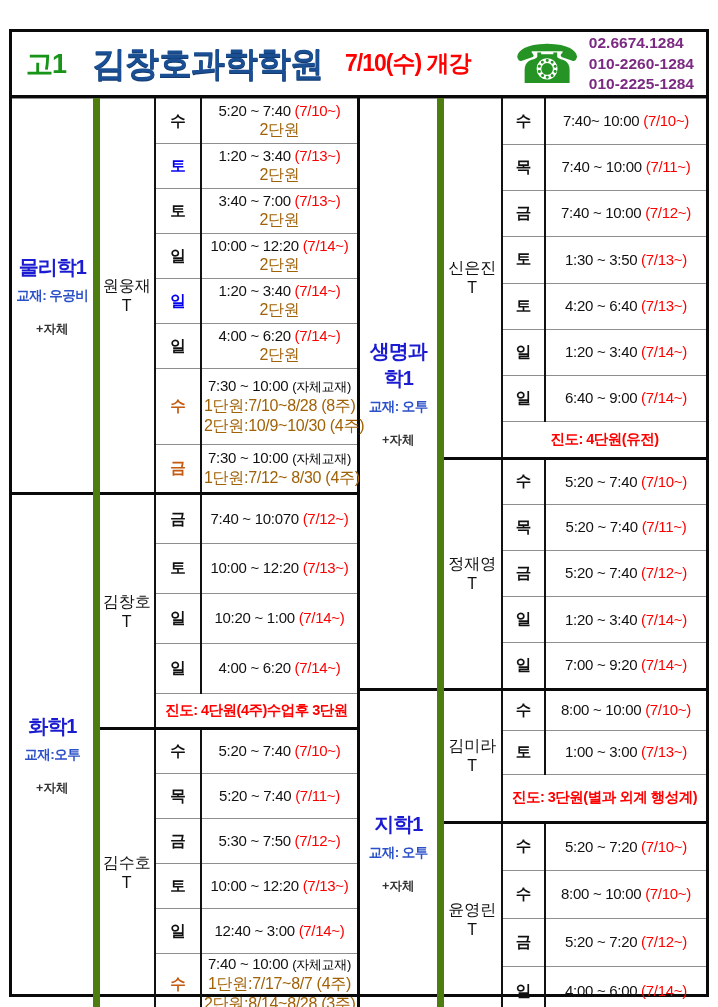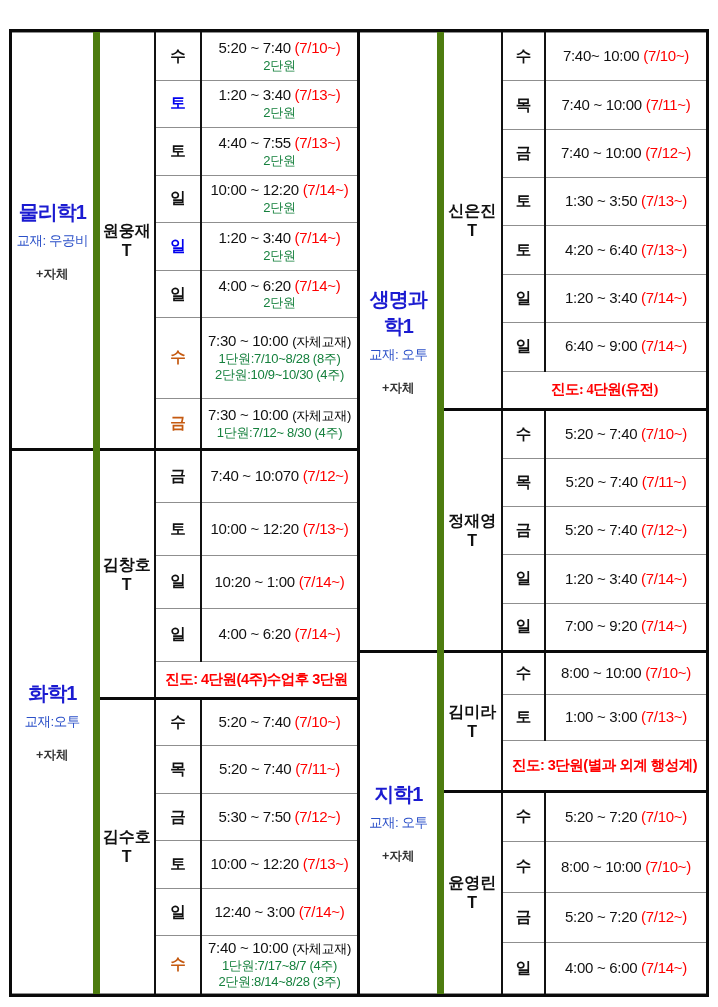--- a/index.html
+++ b/index.html
@@ -21,45 +21,56 @@
   .tbody-wrap{flex:1;display:flex;}
   .half{box-sizing:border-box;}
   .half.left{width:348px;flex:0 0 348px;border-right:3px solid #0a0a0a;}
   .half.right{flex:1;}
   table.tt{border-collapse:collapse;width:100%;height:100%;table-layout:fixed;}
   .tt td{border-top:1px solid #8f8f8f;border-bottom:1px solid #8f8f8f;
          text-align:center;vertical-align:middle;padding:1px 2px;box-sizing:border-box;}
   .tt .c-subj{width:84px;} .tt .c-teach{width:59px;} .tt .c-day{width:46px;}
   .tt2 .c-subj{width:80px;} .tt2 .c-teach{width:62px;} .tt2 .c-day{width:43px;}
   td.subject{border-right:7px solid #4d7c0f;}
-  td.teacher{border-right:2px solid #111;font-weight:bold;font-size:16px;color:#111;}
+  td.teacher{border-right:2px solid #111;font-weight:normal;font-size:16px;color:#111;}
   td.day{border-right:2px solid #111;font-weight:bold;font-size:15.5px;color:#111;}
   td.day.blue{color:#0000ee;}
   td.day.orange{color:#c55a11;}
   tr.sec td, tr.tb td{border-top:3px solid #0a0a0a;}
-  tr.h35{height:35px;padding-left:26px;} tr.h36{height:36px;font-family:Liberation Serif, serif;} tr.h40{height:40px;} tr.h43{height:43px;}
+  tr.h35{height:35px;padding-left:26px;} tr.h36{height:36px;} tr.h40{height:40px;} tr.h43{height:43px;}
   tr.h45{height:45px;} tr.h47{height:47px;} tr.h48{height:48px;} tr.h49{height:49px;}
   tr.h50{height:50px;} tr.h76{height:76px;}
   .sname{color:#1b1bd1;font-weight:800;font-size:20px;letter-spacing:-1px;}
-  .sbook{color:#2b50c8;font-weight:normal;font-size:13.5px;margin-top:6px;letter-spacing:-0.5px;}
+  .sbook{color:#2b50c8;font-weight:bold;font-size:13.5px;margin-top:6px;letter-spacing:-0.5px;}
   .sbook2{color:#333;font-weight:bold;font-size:12.5px;margin-top:16px;}
   td.time{font-size:15px;color:#111;}
   .l1{line-height:1.25;letter-spacing:-0.3px;white-space:nowrap;}
   .l1 .t{color:#111;}
   .l1 .dt{color:#ff0000;}
   .l1 .tag{color:#000000;font-size:13px;}
-  .sub{color:#15803d;font-size:13px;line-height:1.25;letter-spacing:-0.3px;white-space:nowrap;}
+  .sub{color:#a16207;font-size:16px;line-height:1.25;letter-spacing:-0.3px;white-space:nowrap;}
   td.note{color:#ff0000;font-weight:bold;font-size:14.5px;letter-spacing:-0.5px;white-space:nowrap;}
 </style>
 </head>
 <body>
 
 <div class="page">
 <div class="sheet">
 
+  <div class="header">
+    <span class="grade">고1</span>
+    <span class="academy">김창호과학학원</span>
+    <span class="opening">7/10(수) 개강</span>
+    <span class="phone-ic">☎</span>
+    <div class="phones">
+      <div>02.6674.1284</div>
+      <div>010-2260-1284</div>
+      <div>010-2225-1284</div>
+    </div>
+  </div>
 
   <div class="tbody-wrap">
 
     <div class="half left">
     <table class="tt">
       <colgroup>
               <col class="c-subj">
               <col class="c-teach">
               <col class="c-day">
               <col>
@@ -82,21 +93,21 @@
       <tr class="h45">
         <td class="day blue">토</td>
         <td class="time">
           <div class="l1"><span class="t">1:20 ~ 3:40</span> <span class="dt">(7/13~)</span></div>
           <div class="sub">2단원</div>
         </td>
       </tr>
       <tr class="h45">
         <td class="day">토</td>
         <td class="time">
-          <div class="l1"><span class="t">4:40 ~ 7:55</span> <span class="dt">(7/13~)</span></div>
+          <div class="l1"><span class="t">3:40 ~ 7:00</span> <span class="dt">(7/13~)</span></div>
           <div class="sub">2단원</div>
         </td>
       </tr>
       <tr class="h45">
         <td class="day">일</td>
         <td class="time">
           <div class="l1"><span class="t">10:00 ~ 12:20</span> <span class="dt">(7/14~)</span></div>
           <div class="sub">2단원</div>
         </td>
       </tr>

